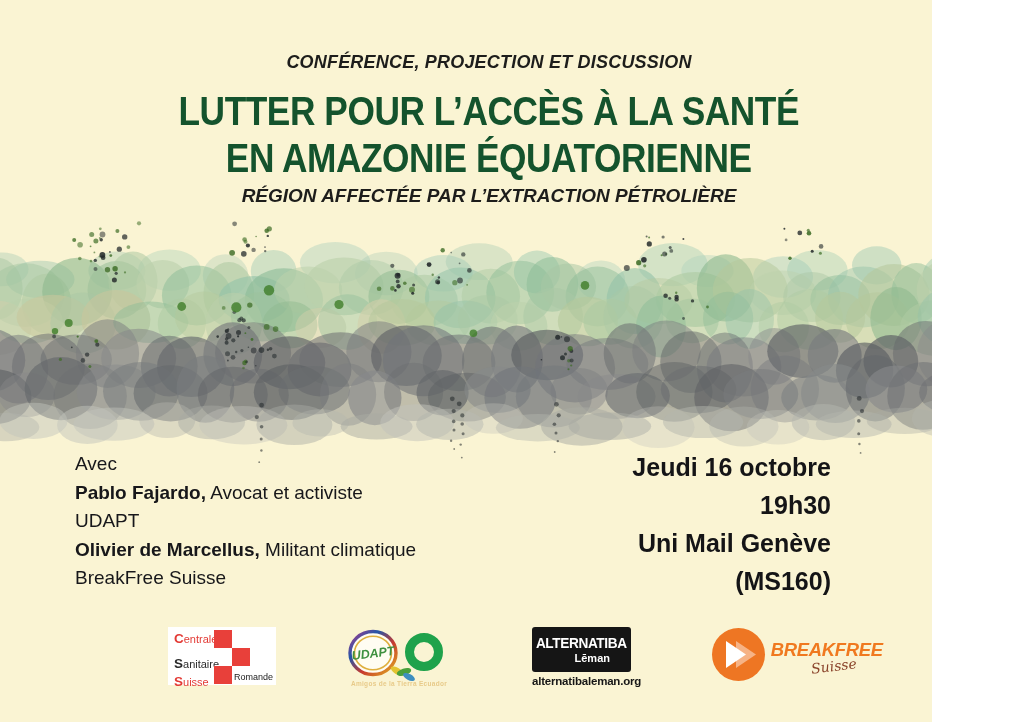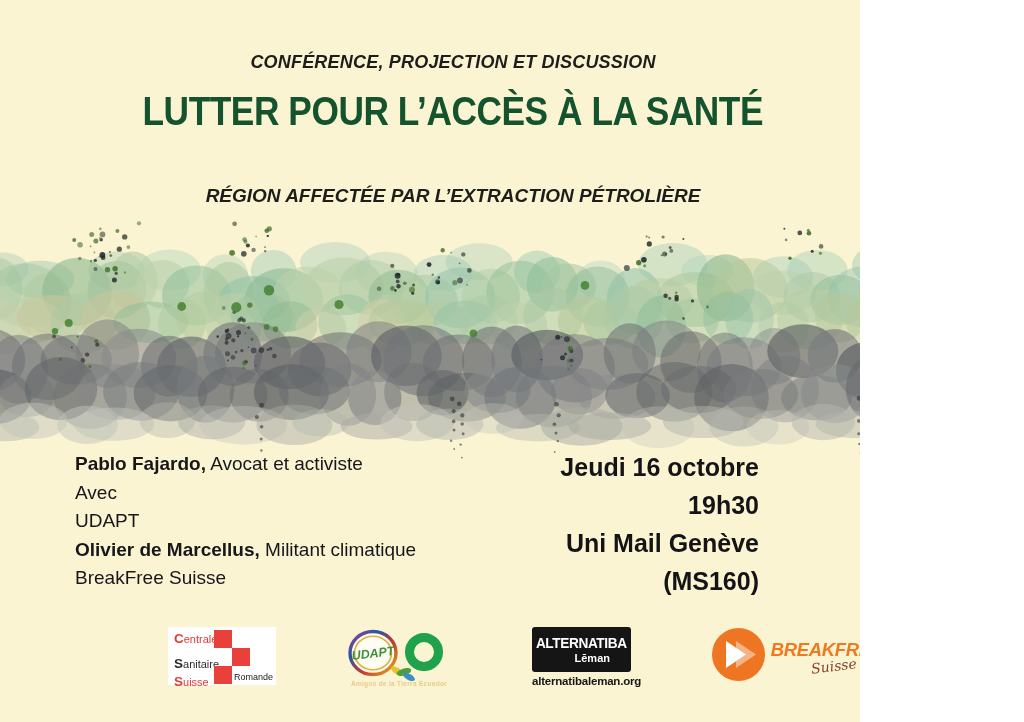--- a/index.html
+++ b/index.html
@@ -1,17 +1,17 @@
 <!DOCTYPE html>
 <html><head>
 <meta charset="utf-8">
 <style>
   html,body{margin:0;padding:0;}
   .poster{
-    position:relative; width:860px; height:722px; overflow:hidden;
+    position:relative; width:932px; height:722px; overflow:hidden;
     background:#faf4d3;
     font-family:"Liberation Sans", sans-serif;
     color:#1c1c1a;
   }
   .artwork-svg{position:absolute; left:0; top:0; width:1024px; height:722px; pointer-events:none;}
 
   
   .hdr{position:absolute; left:0; width:100%; text-align:center; padding-left:46px; box-sizing:border-box; white-space:nowrap;}
   .kicker{top:52px; font-size:18px; font-weight:bold; font-style:italic; letter-spacing:.2px; color:#1d1d1b;}
   .title{top:88px; font-weight:bold; font-size:41px; line-height:47px; color:#3e8b42;}
@@ -451,26 +451,27 @@
       <circle cx="256.8" cy="417.1" r="2.1" fill="#22282a" fill-opacity="0.55"></circle>
       <circle cx="261.6" cy="426.7" r="1.8" fill="#22282a" fill-opacity="0.55"></circle>
       <circle cx="261.2" cy="438.9" r="1.5" fill="#22282a" fill-opacity="0.55"></circle>
       <circle cx="261.4" cy="450.5" r="1.2" fill="#22282a" fill-opacity="0.55"></circle>
       <circle cx="259.2" cy="462.2" r="0.9" fill="#22282a" fill-opacity="0.55"></circle>
     </svg>
 
   <div class="hdr kicker">CONFÉRENCE, PROJECTION ET DISCUSSION</div>
   <div class="hdr title" style="color: #14532d;">
     <div><span class="tline">LUTTER POUR L’ACCÈS À LA SANTÉ</span></div>
+    <div><span class="tline">EN AMAZONIE ÉQUATORIENNE</span></div>
   </div>
   <div class="hdr subtitle">RÉGION AFFECTÉE PAR L’EXTRACTION PÉTROLIÈRE</div>
 
   <div class="speakers">
+    <div>Avec</div>
     <div><b>Pablo Fajardo,</b><span> Avocat et activiste</span></div>
-    <div>Avec</div>
     <div>UDAPT</div>
     <div><b>Olivier de Marcellus,</b><span> Militant climatique</span></div>
     <div>BreakFree Suisse</div>
   </div>
 
   <div class="event">
     <div>Jeudi 16 octobre</div>
     <div>19h30</div>
     <div>Uni Mail Genève</div>
     <div>(MS160)</div>

